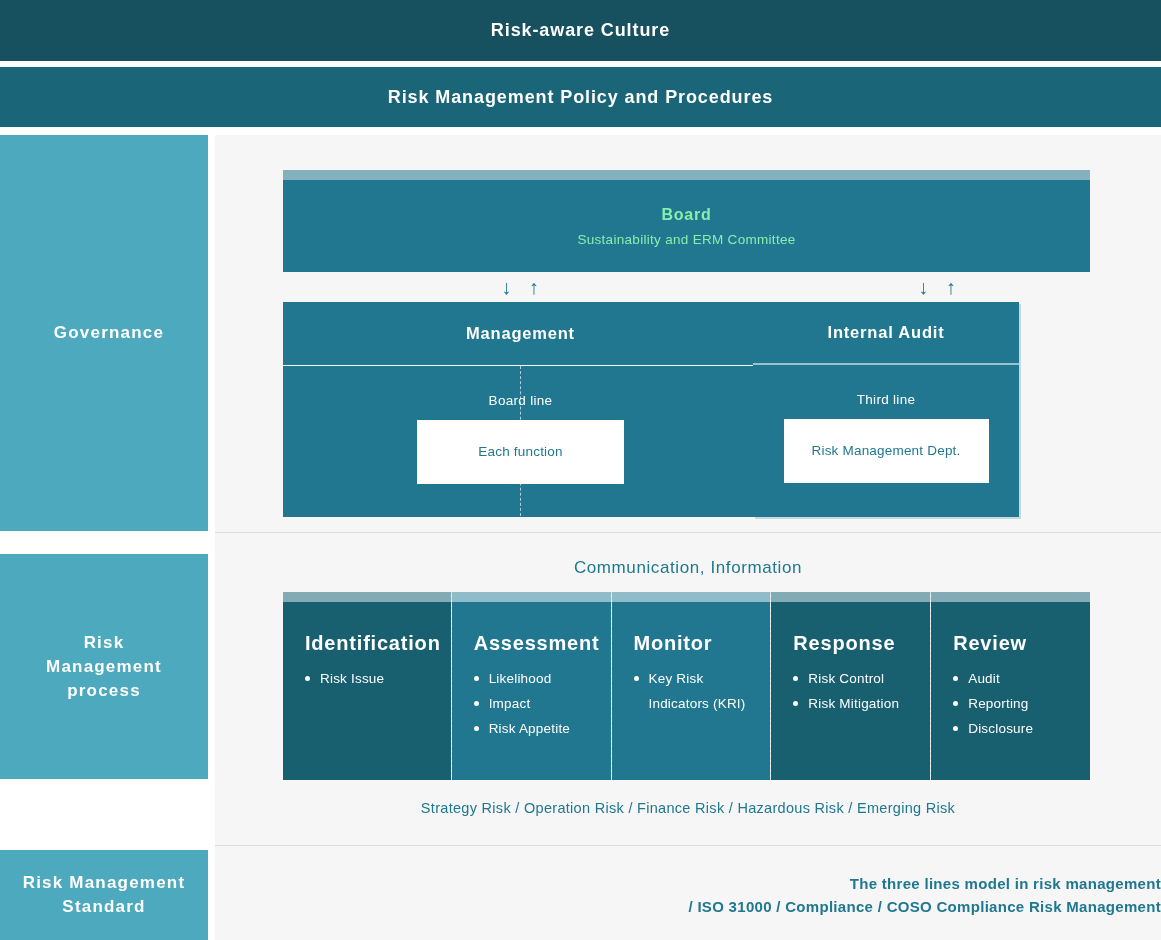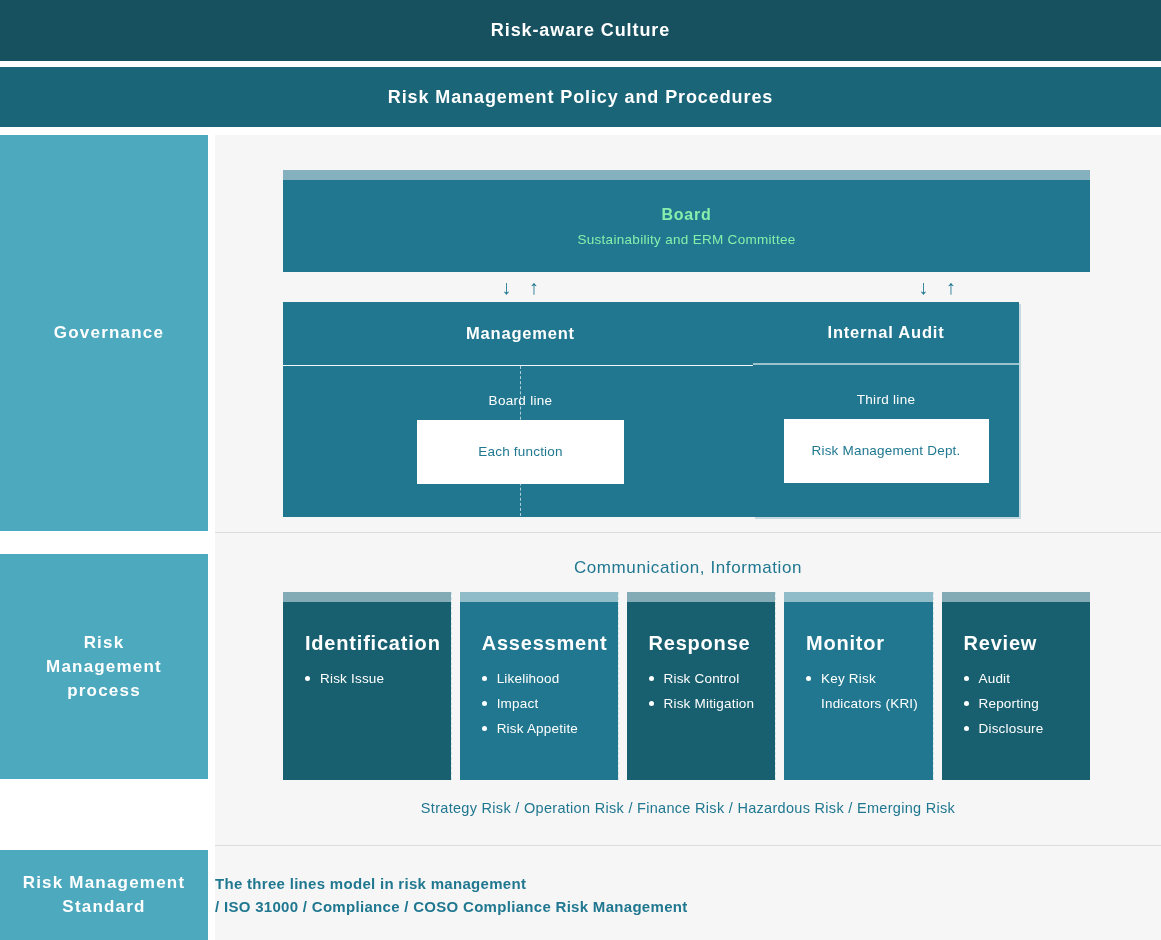--- a/index.html
+++ b/index.html
@@ -59,35 +59,35 @@
   .harrow{left:536px;top:261px;width:40px;text-align:center;color:var(--accent-text);font-size:22px;font-weight:bold;}
   
   .hr{left:0;width:946px;height:1px;background:var(--divider);}
   .hr1{top:397px;} .hr2{top:710px;}
   
   .comm{left:0;top:423px;width:946px;text-align:center;color:var(--accent-text);
     font-size:17px;font-weight:500;letter-spacing:.6px;}
   
   .cols{left:68px;top:457px;width:807px;height:188px;display:flex;}
   .col{flex:1;display:flex;flex-direction:column;}
-  .col + .col{border-left:1px dashed rgba(210,228,233,.9);padding-left:8px;}
+  .col + .col{border-left:1px dashed rgba(210,228,233,.9);}
   .col .strip{height:10px;}
   .col.dark .strip{background:var(--strip-dark);}
   .col.light .strip{background:var(--strip-light);}
   .col .cbody{flex:1;padding:30px 10px 0 22px;color:#fff;}
   .col.dark .cbody{background:var(--box-dark);}
   .col.light .cbody{background:var(--box-teal);}
   .col .ctitle{font-weight:bold;font-size:20px;letter-spacing:.8px;}
   .col ul{list-style:none;margin-top:11px;}
   .col li{position:relative;padding-left:15px;font-size:13.5px;line-height:25px;letter-spacing:.2px;}
   .col li::before{content:"";position:absolute;left:0;top:9.5px;width:5px;height:5px;border-radius:50%;background:#fff;}
   
   .risktypes{left:0;top:665px;width:946px;text-align:center;color:var(--accent-text);
     font-size:14.5px;font-weight:500;letter-spacing:.3px;}
-  .standard{left:0;top:737px;width:946px;text-align:left;color:var(--accent-text);
+  .standard{left:0;top:737px;width:946px;text-align:right;color:var(--accent-text);
     font-size:15px;font-weight:600;line-height:23px;letter-spacing:.3px;}
 </style>
 </head>
 <body>
 
 <div class="banner culture">
   <span>Risk-aware Culture</span>
 </div>
 <div class="banner policy">
   <span>Risk Management Policy and Procedures</span>
@@ -164,36 +164,36 @@
       <div class="strip"></div>
       <div class="cbody">
         <div class="ctitle">Assessment</div>
         <ul>
             <li>Likelihood</li>
             <li>Impact</li>
             <li>Risk Appetite</li>
           </ul>
       </div>
     </div>
+    <div class="col light">
+      <div class="strip"></div>
+      <div class="cbody">
+        <div class="ctitle">Monitor</div>
+        <ul>
+            <li>Key Risk Indicators (KRI)</li>
+          </ul>
+      </div>
+    </div>
     <div class="col dark">
       <div class="strip"></div>
       <div class="cbody">
         <div class="ctitle">Response</div>
         <ul>
             <li>Risk Control</li>
             <li>Risk Mitigation</li>
-          </ul>
-      </div>
-    </div>
-    <div class="col light">
-      <div class="strip"></div>
-      <div class="cbody">
-        <div class="ctitle">Monitor</div>
-        <ul>
-            <li>Key Risk Indicators (KRI)</li>
           </ul>
       </div>
     </div>
     <div class="col dark">
       <div class="strip"></div>
       <div class="cbody">
         <div class="ctitle">Review</div>
         <ul>
             <li>Audit</li>
             <li>Reporting</li>

